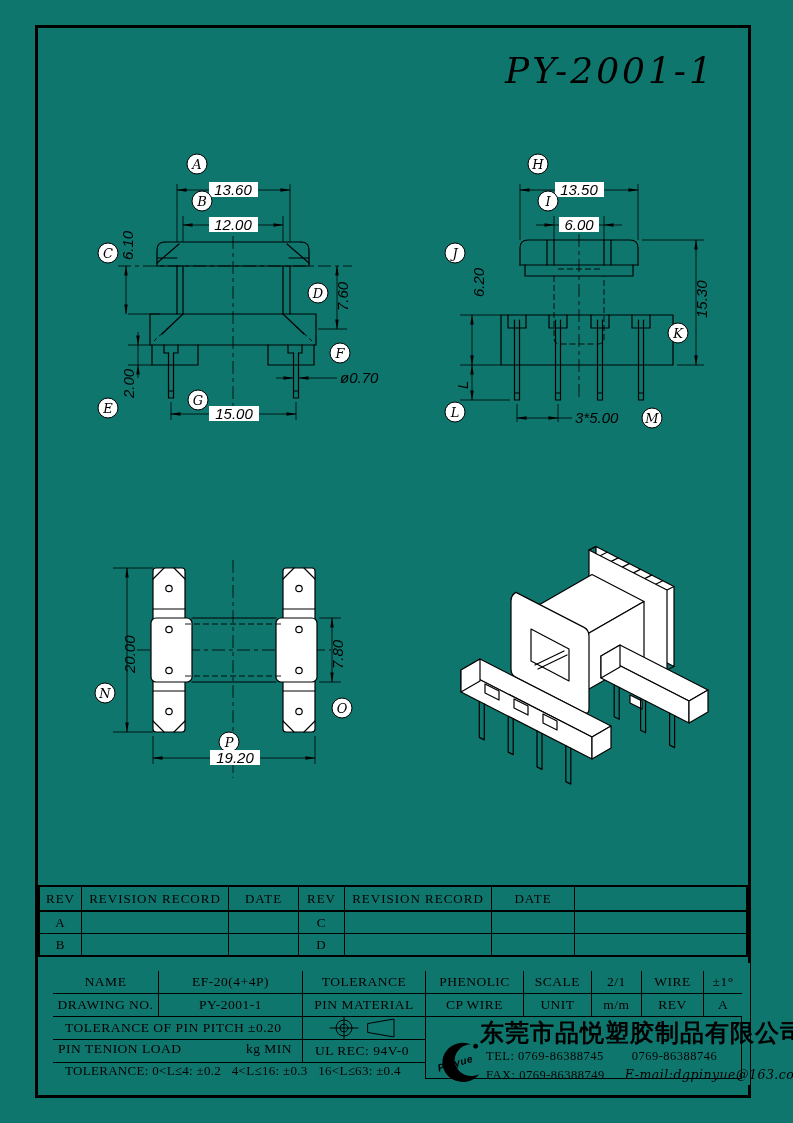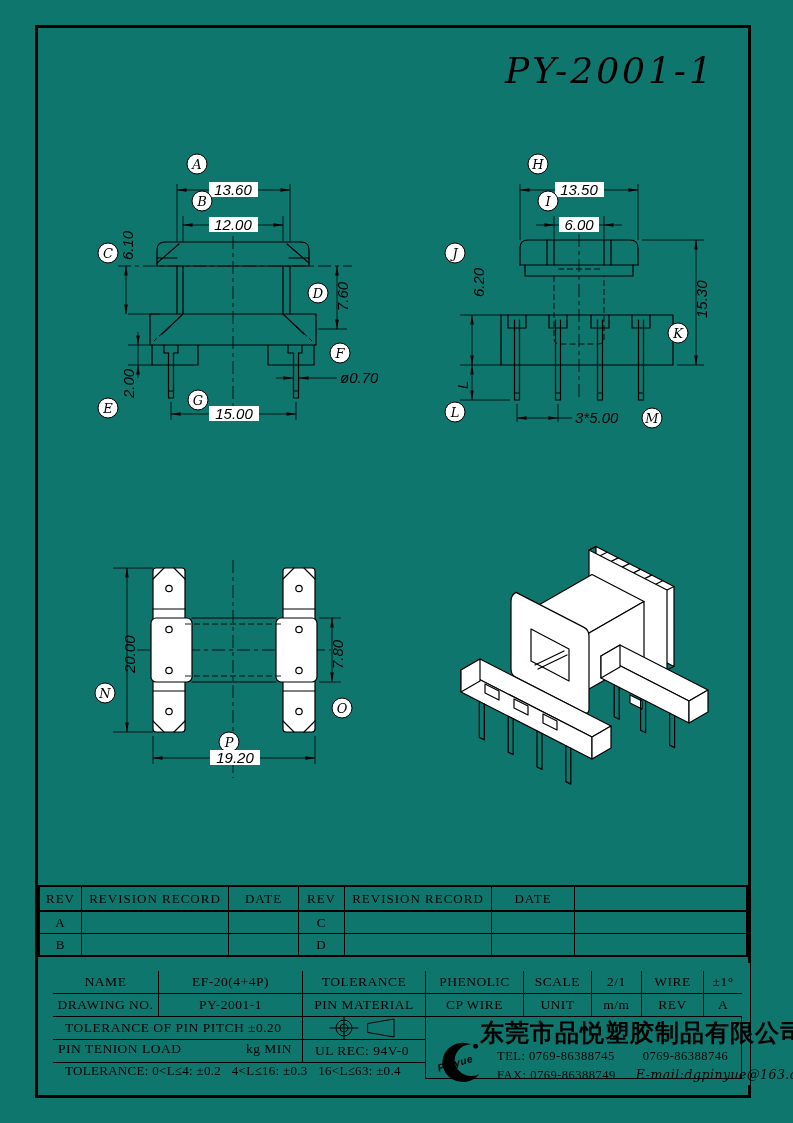--- a/index.html
+++ b/index.html
@@ -39,21 +39,21 @@
     display:flex;align-items:center;justify-content:center;box-sizing:border-box;}
   #title-block .noR{border-right:none;}
   #title-block .noB{border-bottom:none;}
   #title-block .lft{justify-content:flex-start;padding-left:12px;}
   #title-block .spread{justify-content:space-between;padding:0 10px 4px 5px;}
   .tolnote{font-size:13px;white-space:pre;letter-spacing:0.3px;}
   
   #company-cell{position:relative;grid-column:4/9;grid-row:3/6;border-bottom:none;border-right:none;}
   #company-name{position:absolute;left:54px;top:0px;font-family:"DejaVu Sans",sans-serif;
     font-weight:bold;font-size:24px;letter-spacing:1px;white-space:nowrap;}
-  .contact{position:absolute;left:71px;font-size:12.5px;letter-spacing:0.5px;white-space:nowrap;}
+  .contact{position:absolute;left:60px;font-size:12.5px;letter-spacing:0.5px;white-space:nowrap;}
   #tel-line{top:32px;}
   #fax-line{top:50px;}
   #tel2{margin-left:28px;}
   #email{margin-left:20px;font-style:italic;font-family:"DejaVu Serif",serif;}
 </style>
 </head>
 <body>
 
 <div id="sheet">
   <div id="border"></div>

